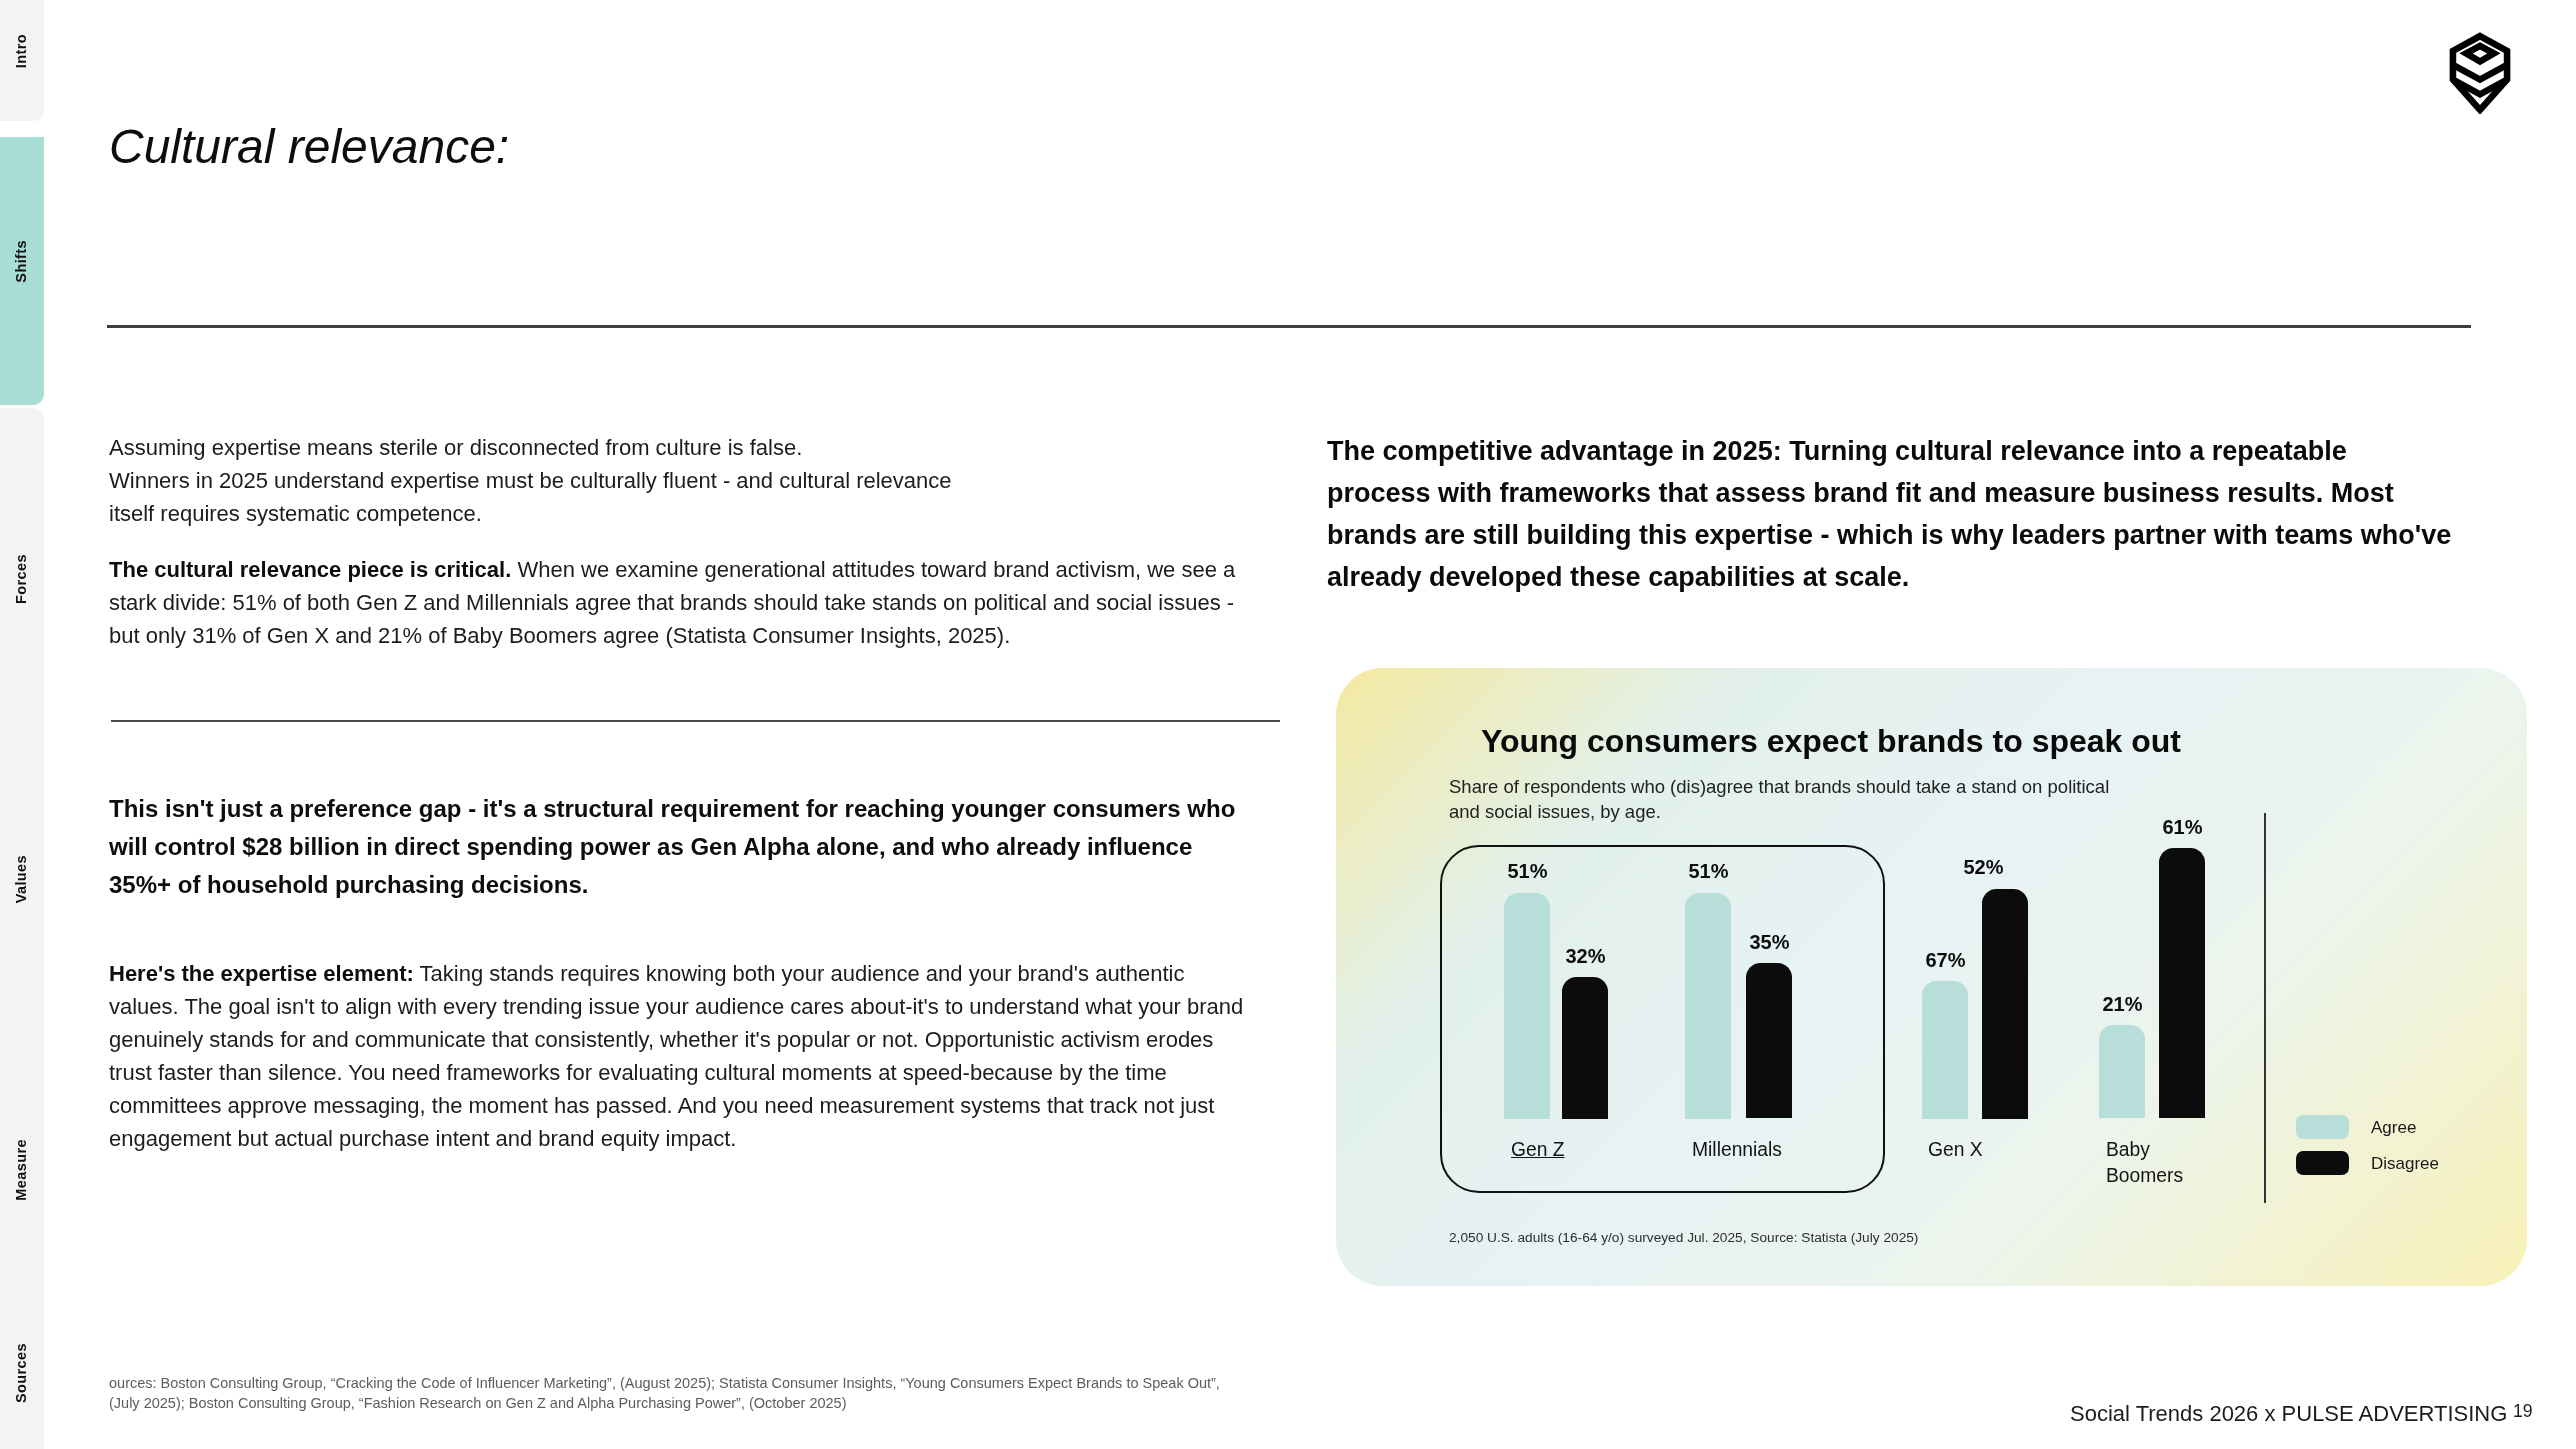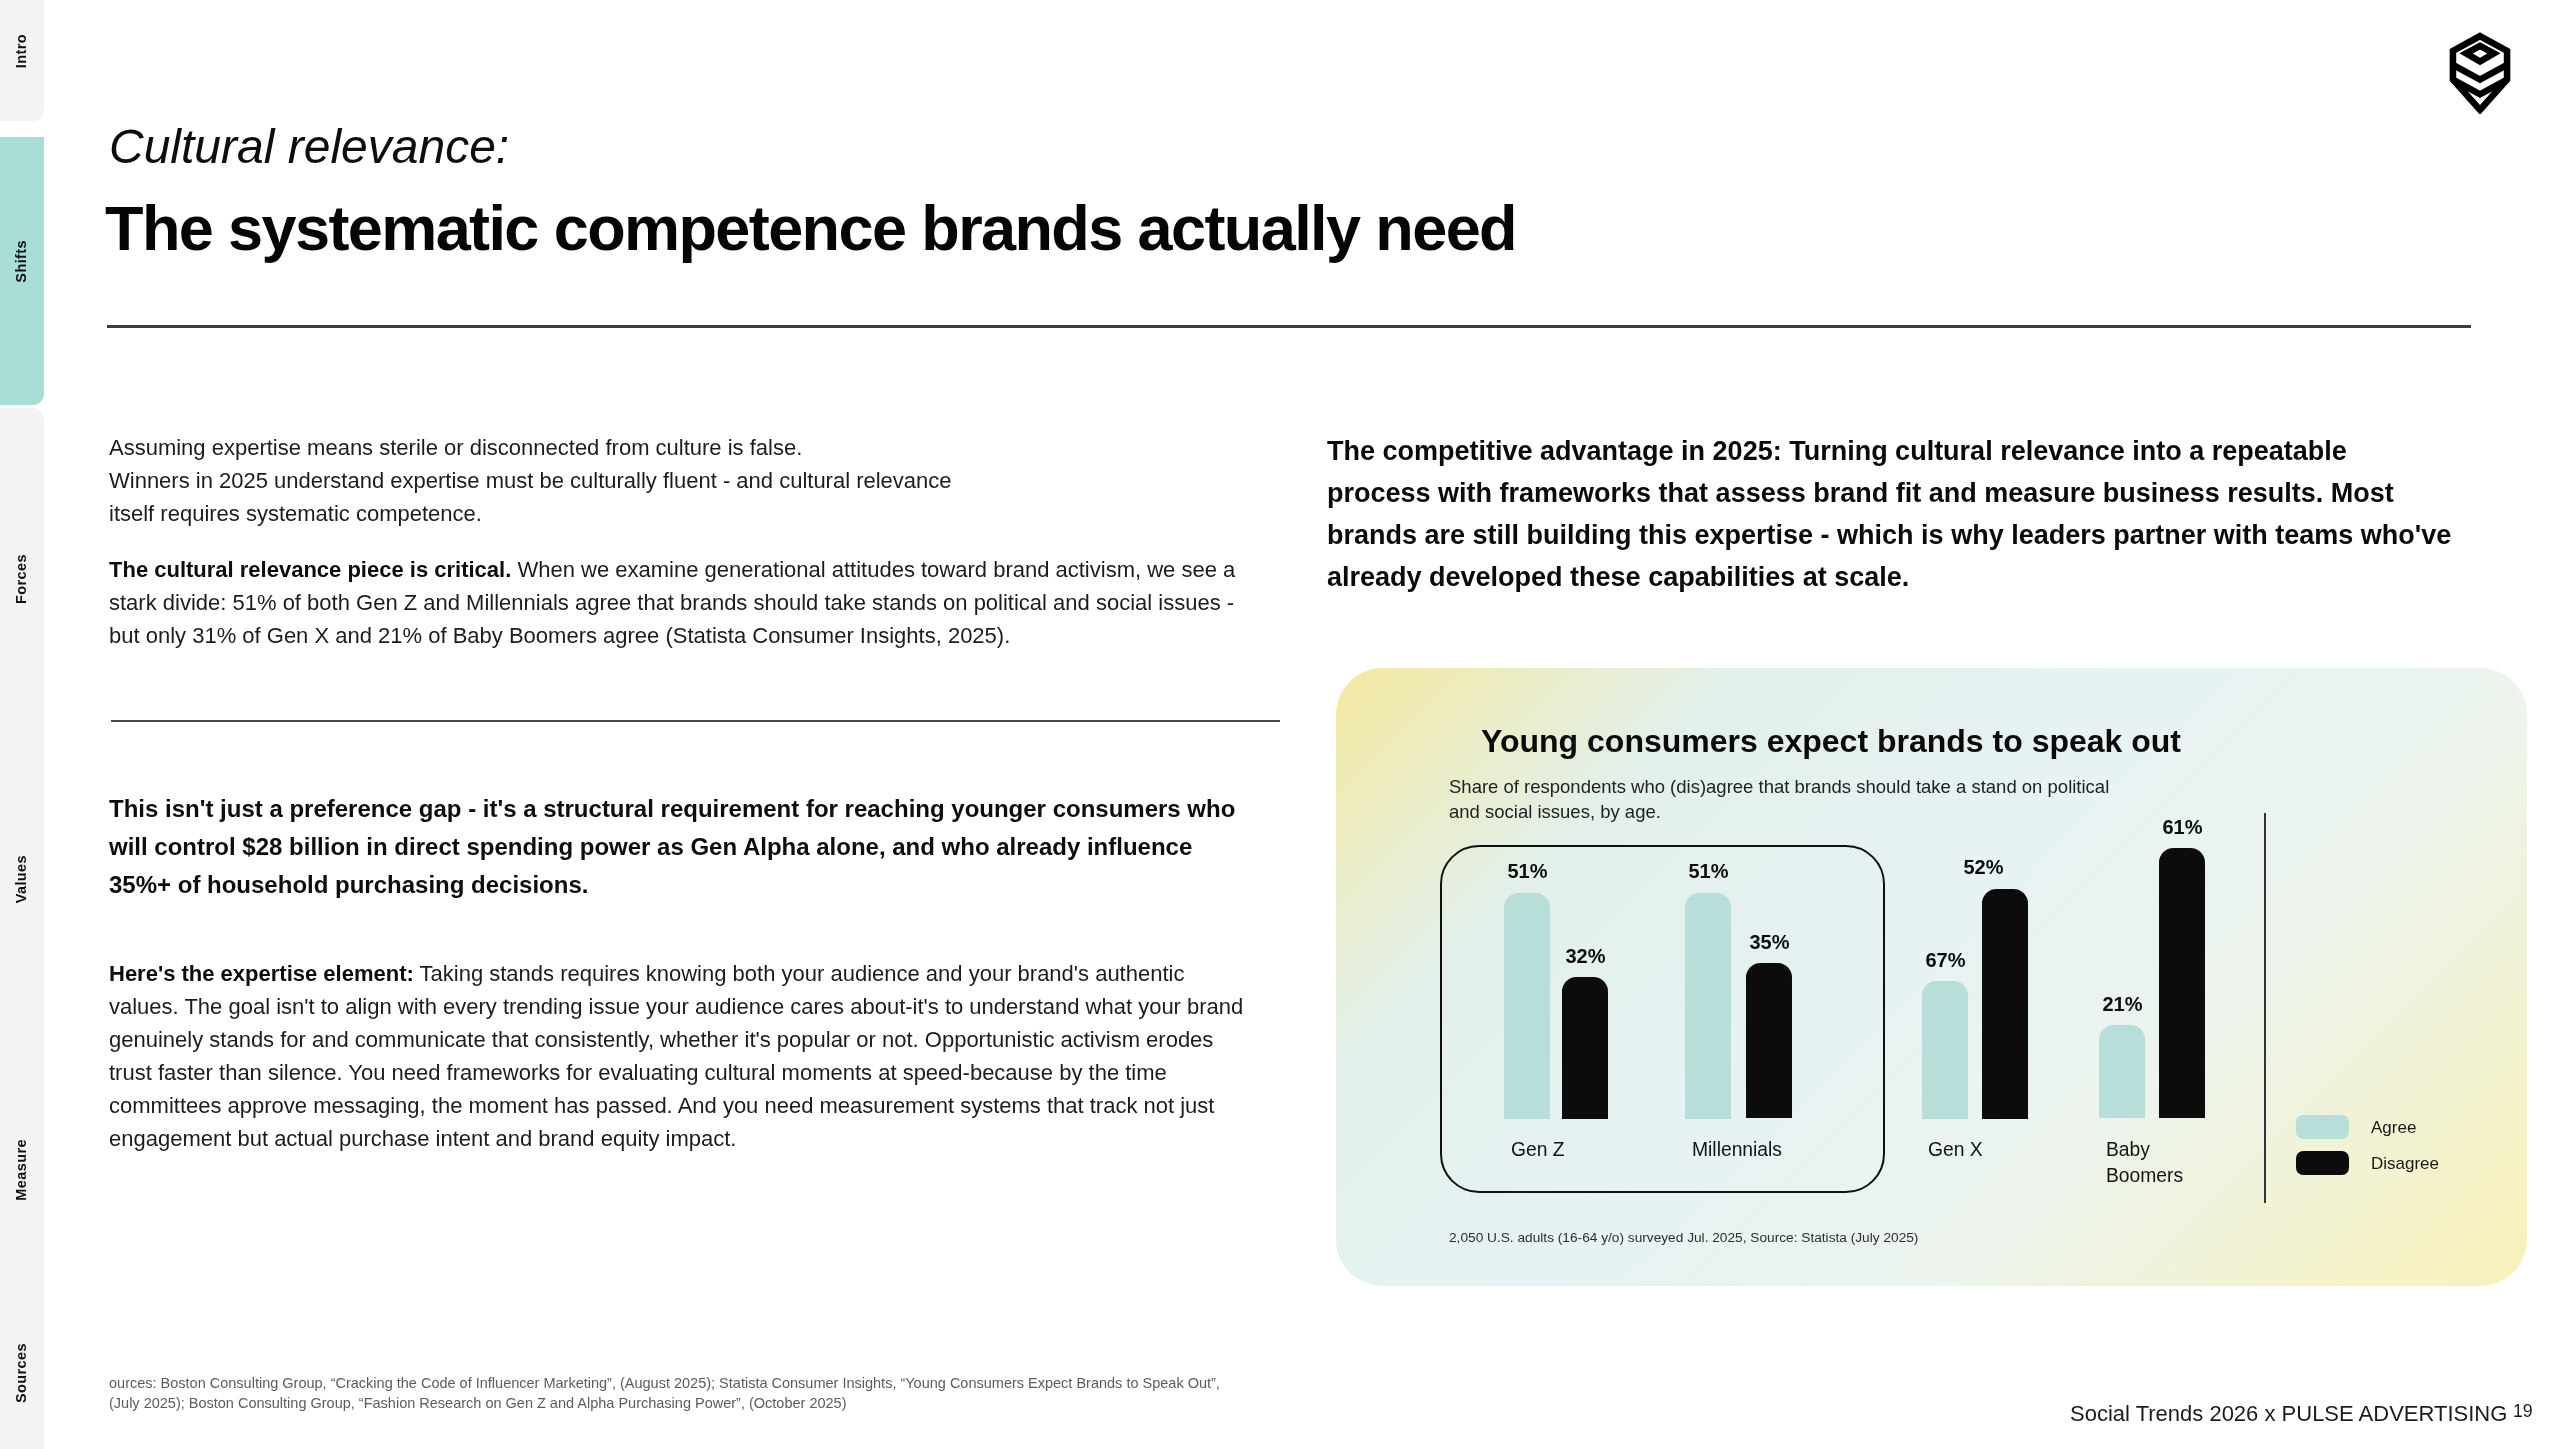--- a/index.html
+++ b/index.html
@@ -71,21 +71,20 @@
   <svg class="logo" viewBox="0 0 100 100">
     <g fill="none" stroke="#000" stroke-width="8" stroke-linejoin="miter">
       <path d="M50 5 L83 23 L83 58 L50 95 L17 58 L17 23 Z"></path>
       <path d="M50 17 L67 26 L50 36 L33 26 Z"></path>
       <path d="M17 40 L50 58 L83 40"></path>
       <path d="M17 58 L50 76 L83 58"></path>
     </g>
   </svg>
 
   <div class="title-italic">Cultural relevance:</div>
-  <div class="title-bold">The systematic competence brands actually need</div>
   <div class="hr-main"></div>
 
   <p class="body-text p1">Assuming expertise means sterile or disconnected from culture is false.
 Winners in 2025 understand expertise must be culturally fluent - and cultural relevance
 itself requires systematic competence.</p>
   <p class="body-text p2"><span class="lead">The cultural relevance piece is critical.</span><span> When we examine generational attitudes toward brand activism, we see a stark divide: 51% of both Gen Z and Millennials agree that brands should take stands on political and social issues - but only 31% of Gen X and 21% of Baby Boomers agree (Statista Consumer Insights, 2025).</span></p>
   <div class="divider-thin"></div>
   <p class="p3">This isn't just a preference gap - it's a structural requirement for reaching younger consumers who will control $28 billion in direct spending power as Gen Alpha alone, and who already influence 35%+ of household purchasing decisions.</p>
   <p class="body-text p4"><span class="lead">Here's the expertise element:</span><span> Taking stands requires knowing both your audience and your brand's authentic values. The goal isn't to align with every trending issue your audience cares about-it's to understand what your brand genuinely stands for and communicate that consistently, whether it's popular or not. Opportunistic activism erodes trust faster than silence. You need frameworks for evaluating cultural moments at speed-because by the time committees approve messaging, the moment has passed. And you need measurement systems that track not just engagement but actual purchase intent and brand equity impact.</span></p>
 
@@ -95,21 +94,21 @@
     <div class="chart-title">Young consumers expect brands to speak out</div>
     <div class="chart-sub">Share of respondents who (dis)agree that brands should take a stand on political
 and social issues, by age.</div>
     <div class="group-box"></div>
     <div class="vline"></div>
     <div id="plot" style="position:absolute;inset:0;">
         <div class="bar" style="left: 168px; top: 225px; height: 226px; background: rgb(183, 222, 217);"></div>
         <div class="bar-label" style="left: 151px; top: 192px;">51%</div>
         <div class="bar" style="left: 226px; top: 309px; height: 142px; background: rgb(12, 12, 12);"></div>
         <div class="bar-label" style="left: 209px; top: 277px;">32%</div>
-        <div class="cat-label" style="left: 175px; top: 469px;">Gen Z</div>
+        <div class="cat-label" style="left: 175px; top: 469px; text-decoration: underline;">Gen Z</div>
         <div class="bar" style="left: 349px; top: 225px; height: 226px; background: rgb(183, 222, 217);"></div>
         <div class="bar-label" style="left: 332px; top: 192px;">51%</div>
         <div class="bar" style="left: 410px; top: 295px; height: 155px; background: rgb(12, 12, 12);"></div>
         <div class="bar-label" style="left: 393px; top: 263px;">35%</div>
         <div class="cat-label" style="left: 356px; top: 469px;">Millennials</div>
         <div class="bar" style="left: 586px; top: 313px; height: 138px; background: rgb(183, 222, 217);"></div>
         <div class="bar-label" style="left: 569px; top: 281px;">67%</div>
         <div class="bar" style="left: 646px; top: 221px; height: 230px; background: rgb(12, 12, 12);"></div>
         <div class="bar-label" style="left: 607px; top: 188px;">52%</div>
         <div class="cat-label" style="left: 592px; top: 469px;">Gen X</div>

